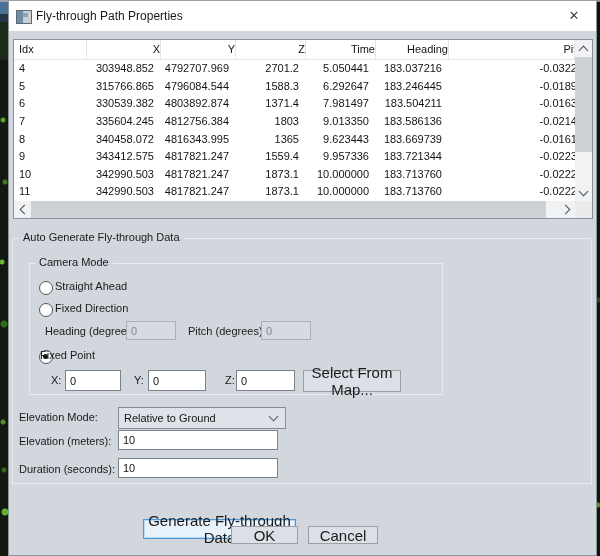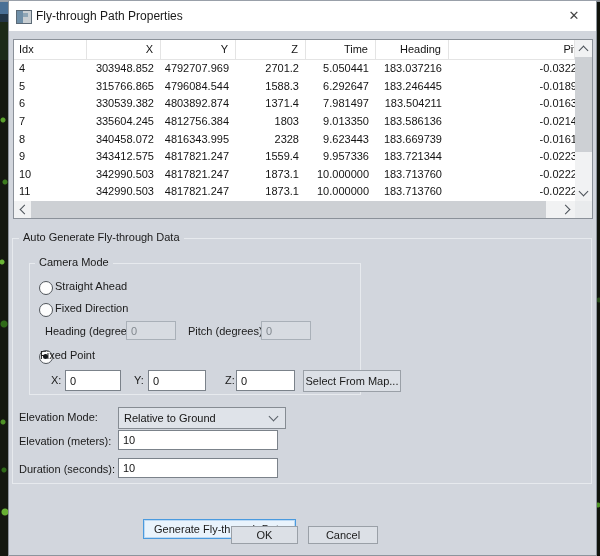--- a/index.html
+++ b/index.html
@@ -28,21 +28,21 @@
   .app-icon::after{content:"";position:absolute;left:6px;top:2px;width:5px;height:4px;background:#8fa6b6;}
   .title{position:absolute;left:27px;top:8px;font-size:12px;color:#1a1a1a;white-space:nowrap;}
   .close{position:absolute;right:12px;top:6px;width:20px;height:18px;text-align:center;
     font-size:13px;line-height:18px;color:#444;cursor:default;}
 
   
   .listview{position:absolute;left:4px;top:38px;width:580px;height:180px;background:#fff;
     border:1px solid #8b9199;box-sizing:border-box;font-size:11px;color:#141414;}
   .thead{position:absolute;left:0;top:0;width:561px;height:20px;display:grid;
     grid-template-columns:73px 74px 75px 70px 70px 73px 1fr;border-bottom:1px solid #e4e4e4;box-sizing:border-box;}
-  .th{line-height:19px;text-align:right;padding-right:7px;border-right:1px solid #e4e4e4;
+  .th{line-height:19px;text-align:right;padding-right:0;border-right:1px solid #e4e4e4;
     overflow:hidden;white-space:nowrap;box-sizing:border-box;}
   .th.c0{text-align:left;padding-left:5px;}
   .th.c6{padding-right:0;}
   .th.c6 span{display:inline-block;width:calc(100% + 14px);text-align:right;}
   .tbody{position:absolute;left:0;top:20px;width:561px;height:141px;overflow:hidden;}
   .tr{display:grid;grid-template-columns:73px 74px 75px 70px 70px 73px 1fr;height:17.625px;line-height:17.625px;}
   .td{text-align:right;padding-right:7px;overflow:hidden;white-space:nowrap;box-sizing:border-box;}
   .td.c0{text-align:left;padding-left:5px;}
   .td.c6{padding-right:0;}
   .td.c6 span{display:inline-block;width:calc(100% + 8px);text-align:right;}
@@ -59,27 +59,27 @@
   .chev.up{transform:rotate(-135deg);margin-top:3px}
   .chev.down{transform:rotate(45deg);margin-bottom:3px}
   .chev.left{transform:rotate(135deg);margin-left:3px}
   .chev.right{transform:rotate(-45deg);margin-right:3px}
 
   
   .label{position:absolute;font-size:11px;color:#1a1a1a;white-space:nowrap;}
   .groupbox{position:absolute;border:1px solid #e7eaee;box-sizing:border-box;}
   .grouplabel{position:absolute;top:-8px;background:#d2d6dd;padding:0 4px;font-size:11px;color:#1a1a1a;white-space:nowrap;}
   .outer-group{left:3px;top:237px;width:580px;height:246px;}
-  .camera-group{left:19px;top:261px;width:332px;height:132px;}
+  .camera-group{left:19px;top:261px;width:414px;height:132px;}
   .radio{position:absolute;width:12px;height:12px;border:1px solid #51565c;border-radius:50%;background:#fdfdfd;}
   .radio.checked::after{content:"";position:absolute;left:3px;top:3px;width:5px;height:5px;border-radius:50%;background:#14181c;}
   input.txt{position:absolute;font-family:"Liberation Sans",sans-serif;font-size:11px;color:#141414;
     border:1px solid #7b828a;background:#fff;padding:0 0 0 4px;margin:0;box-sizing:border-box;}
   input.txt:disabled{background:#d7dbe1;border-color:#a9b0b8;color:#82888f;}
-  .btn{position:absolute;font-family:"Liberation Sans",sans-serif;font-size:11px;color:#1a1a1a;text-align:center;
+  .btn{position:absolute;font-family:"Liberation Sans",sans-serif;font-size:15px;color:#1a1a1a;text-align:center;
     background:#dce0e6;border:1px solid #9aa0a7;box-sizing:border-box;display:flex;align-items:center;justify-content:center;cursor:default;}
   .btn.primary{background:#e9f3fc;border:1px solid #4a9ade;box-shadow:inset 0 0 0 1px #bcd9f3;margin-top:20px;}
   .combo{position:absolute;background:#dfe3e9;border:1px solid #868c93;box-sizing:border-box;
     font-size:11px;color:#141414;display:flex;align-items:center;padding-left:5px;}
   .combo .chev{position:absolute;right:8px;top:5px;border-color:#5a6168;}
 </style>
 </head>
 <body>
 
 <div class="bg-left"></div>
@@ -137,21 +137,21 @@
           <div class="td c2"><span>4812756.384</span></div>
           <div class="td c3"><span>1803</span></div>
           <div class="td c4"><span>9.013350</span></div>
           <div class="td c5"><span>183.586136</span></div>
           <div class="td c6"><span>-0.02141</span></div>
         </div>
         <div class="tr">
           <div class="td c0"><span>8</span></div>
           <div class="td c1"><span>340458.072</span></div>
           <div class="td c2"><span>4816343.995</span></div>
-          <div class="td c3"><span>2328</span></div>
+          <div class="td c3"><span>1365</span></div>
           <div class="td c4"><span>9.623443</span></div>
           <div class="td c5"><span>183.669739</span></div>
           <div class="td c6"><span>-0.01619</span></div>
         </div>
         <div class="tr">
           <div class="td c0"><span>9</span></div>
           <div class="td c1"><span>343412.575</span></div>
           <div class="td c2"><span>4817821.247</span></div>
           <div class="td c3"><span>1559.4</span></div>
           <div class="td c4"><span>9.957336</span></div>

